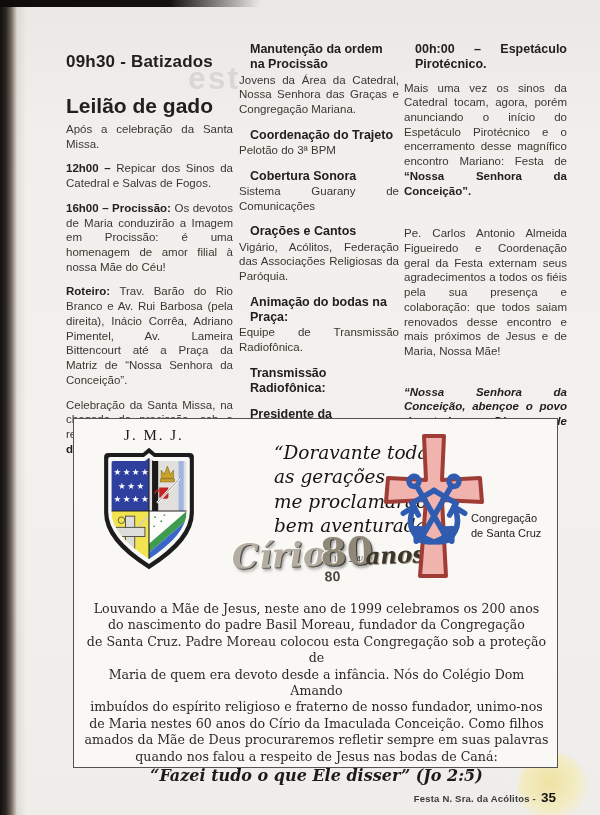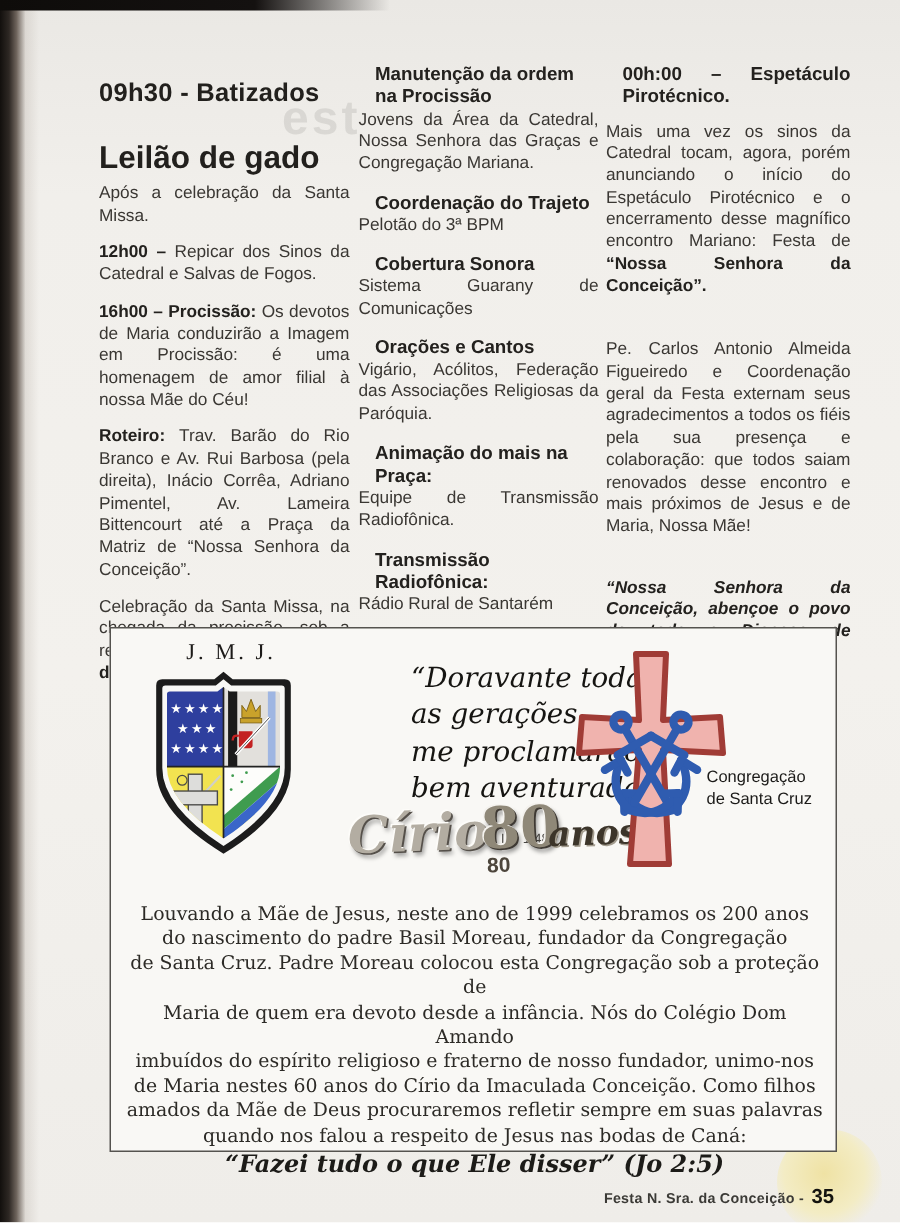--- a/index.html
+++ b/index.html
@@ -92,26 +92,25 @@
       </div>
     <div class="sec">
         <div class="h-sec">Cobertura Sonora</div>
         <p class="body-txt">Sistema Guarany de Comunicações</p>
       </div>
     <div class="sec">
         <div class="h-sec">Orações e Cantos</div>
         <p class="body-txt">Vigário, Acólitos, Federação das Associações Religiosas da Paróquia.</p>
       </div>
     <div class="sec">
-        <div class="h-sec">Animação do mais na Praça:</div>
+        <div class="h-sec">Animação do bodas na Praça:</div>
         <p class="body-txt">Equipe de Transmissão Radiofônica.</p>
       </div>
     <div class="sec">
         <div class="h-sec">Transmissão Radiofônica:</div>
-        <p class="body-txt">Rádio Rural de Santarém</p>
       </div>
     <div class="sec">
         <div class="h-sec">Presidente da Celebração</div>
         <p class="body-txt">Revmo. Dom Lino Vombommel, Bispo Diocesano.</p>
       </div>
   </div>
 
   <div id="col3" class="col">
     <div class="h-sec" style="text-align:justify;">00h:00 – Espetáculo Pirotécnico.</div>
     <p class="body-txt" style="margin-top:8px;"><span>Mais uma vez os sinos da Catedral tocam, agora, porém anunciando o início do Espetáculo Pirotécnico e o encerramento desse magnífico encontro Mariano: Festa de </span><strong>“Nossa Senhora da Conceição”.</strong></p>
@@ -225,16 +224,16 @@
       <div>imbuídos do espírito religioso e fraterno de nosso fundador, unimo-nos</div>
       <div>de Maria nestes 60 anos do Círio da Imaculada Conceição. Como filhos</div>
       <div>amados da Mãe de Deus procuraremos refletir sempre em suas palavras</div>
       <div>quando nos falou a respeito de Jesus nas bodas de Caná:</div>
       <div class="final-quote">“Fazei tudo o que Ele disser” (Jo 2:5)</div>
     </div>
   </div>
 
   <div class="emblem"></div>
   <div id="footer">
-    <span class="f-label">Festa N. Sra. da Conceição -</span>
+    <span class="f-label">Festa N. Sra. da Acólitos -</span>
     <span class="f-num">35</span>
   </div>
 </div>
 
 </body></html>

